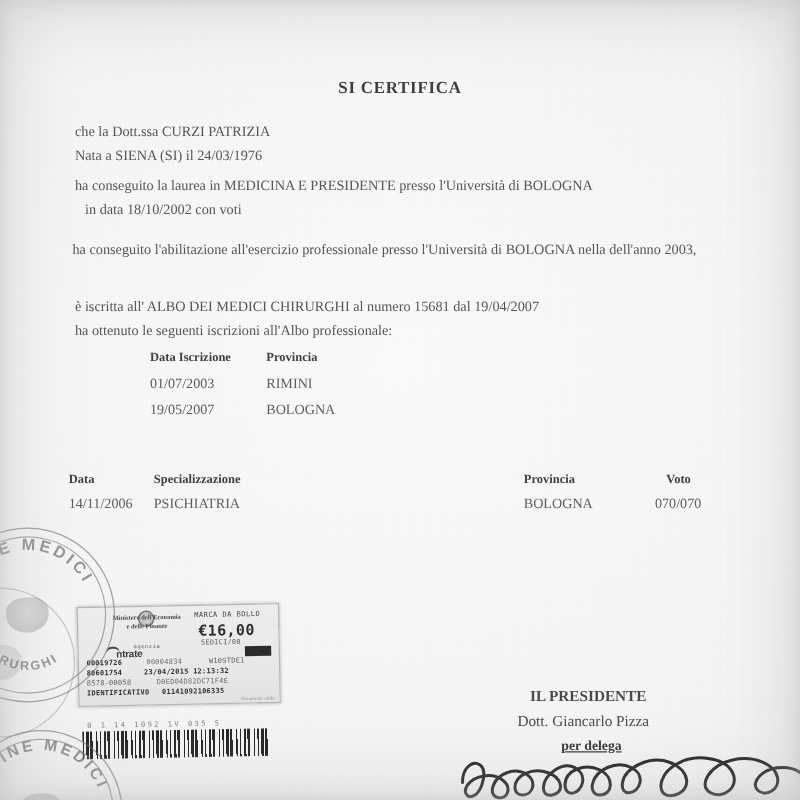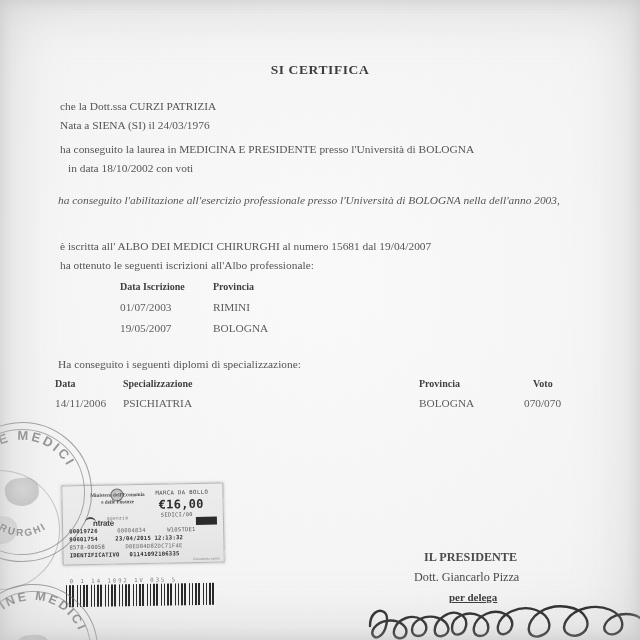--- a/index.html
+++ b/index.html
@@ -114,37 +114,36 @@
   <div class="doc">
 
     <div class="txt l" style="left:60px;top:100px;">che    la Dott.ssa  CURZI PATRIZIA</div>
 
     <div class="txt title">SI CERTIFICA</div>
     <div class="txt l" style="left:60px;top:119px;">Nata a SIENA (SI) il 24/03/1976</div>
 
     <div class="txt l" style="left:60px;top:143px;">ha conseguito la laurea in MEDICINA E PRESIDENTE presso l'Università di BOLOGNA</div>
     <div class="txt l" style="left:68px;top:162px;">in data 18/10/2002 con voti</div>
 
-    <div class="txt l" style="left:58px;top:194px;font-style:italic;">ha conseguito l'abilitazione all'esercizio professionale presso l'Università di BOLOGNA nella  dell'anno 2003,</div>
+    <div class="txt l" style="left:58px;top:194px;">ha conseguito l'abilitazione all'esercizio professionale presso l'Università di BOLOGNA nella  dell'anno 2003,</div>
 
     <div class="txt l" style="left:60px;top:240px;">è iscritta all' ALBO DEI MEDICI CHIRURGHI al numero 15681 dal 19/04/2007</div>
     <div class="txt l" style="left:60px;top:259px;">ha ottenuto le seguenti iscrizioni all'Albo professionale:</div>
 
     <div>
       <div class="txt tbl-h" style="left:120px;top:281px;">Data Iscrizione</div>
       <div class="txt tbl-h" style="left:213px;top:281px;">Provincia</div>
 
       <div class="txt tbl-c faint" style="left:120px;top:301px;">01/07/2003</div>
       <div class="txt tbl-c" style="left:213px;top:301px;">RIMINI</div>
 
       <div class="txt tbl-c faint" style="left:120px;top:322px;">19/05/2007</div>
       <div class="txt tbl-c" style="left:213px;top:322px;">BOLOGNA</div>
     </div>
 
-    <div class="txt l" style="left:58px;top:358px;">Ha conseguito i seguenti diplomi di specializzazione:</div>
 
     <div>
       <div class="txt tbl-h" style="left:55px;top:378px;">Data</div>
       <div class="txt tbl-h" style="left:123px;top:378px;">Specializzazione</div>
       <div class="txt tbl-h" style="left:419px;top:378px;">Provincia</div>
       <div class="txt tbl-h" style="left:533px;top:378px;">Voto</div>
 
       <div class="txt tbl-c faint" style="left:55px;top:397px;">14/11/2006</div>
       <div class="txt tbl-c" style="left:123px;top:397px;">PSICHIATRIA</div>
       <div class="txt tbl-c" style="left:419px;top:397px;">BOLOGNA</div>

